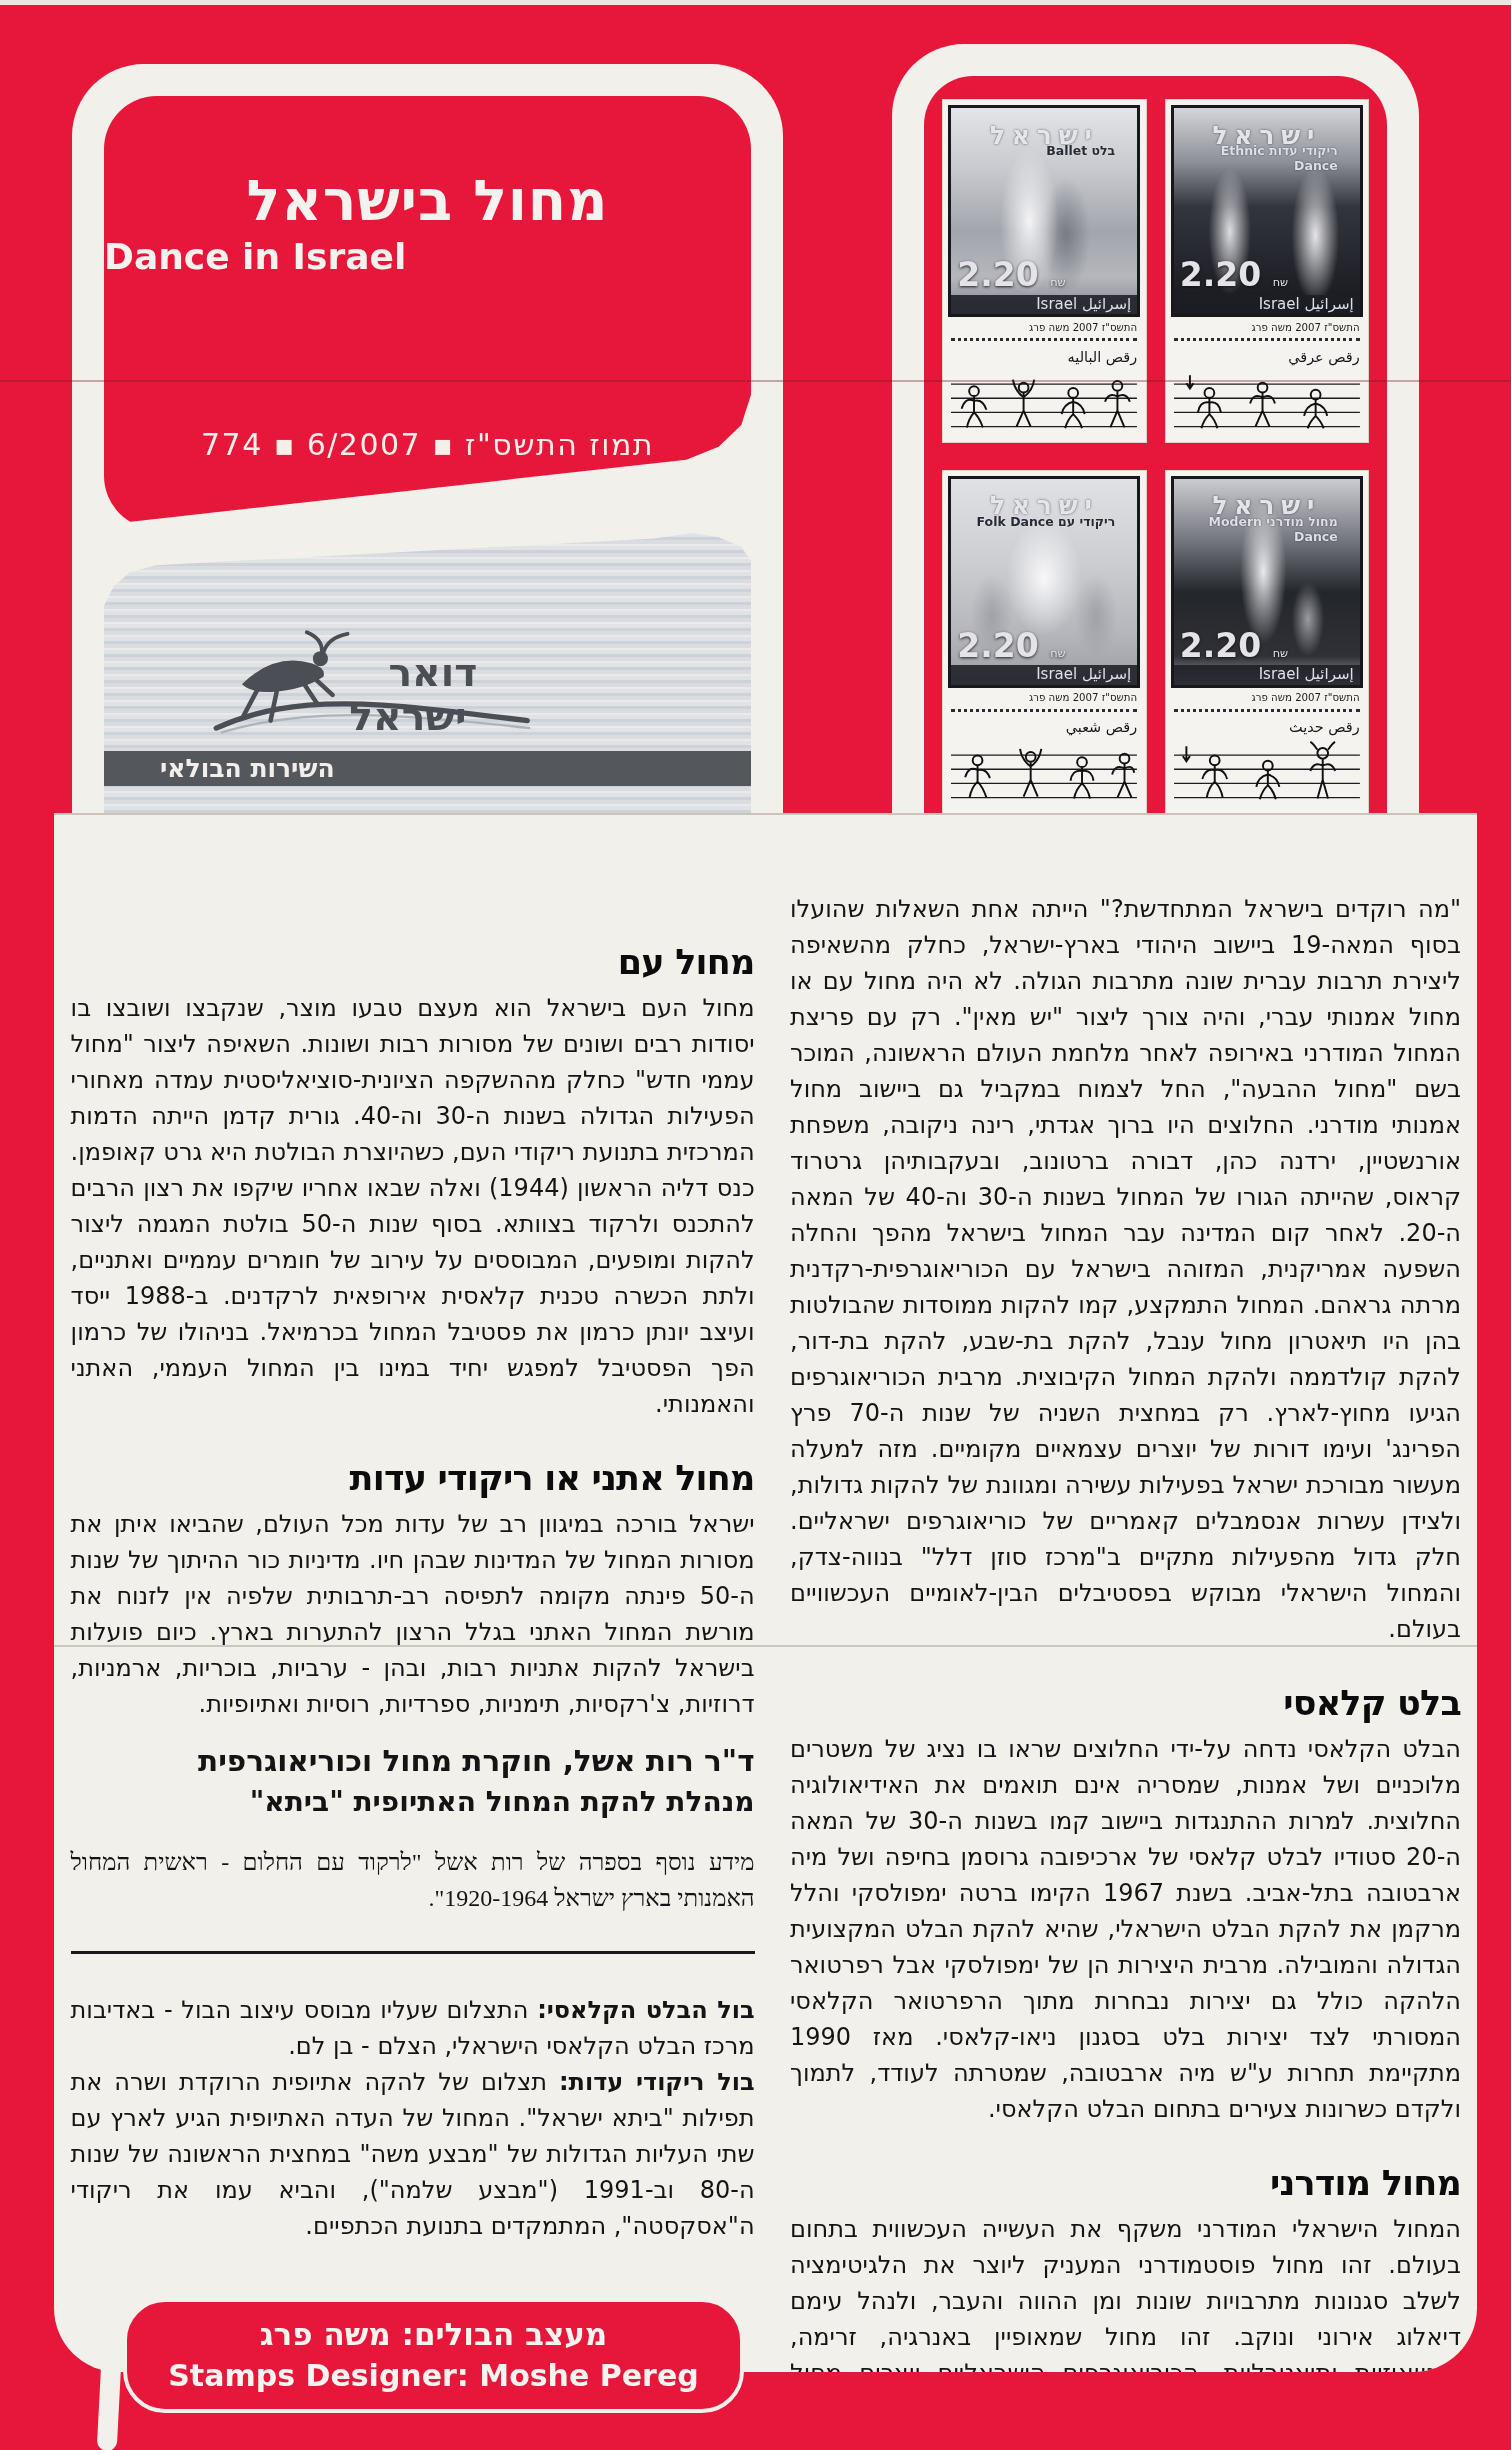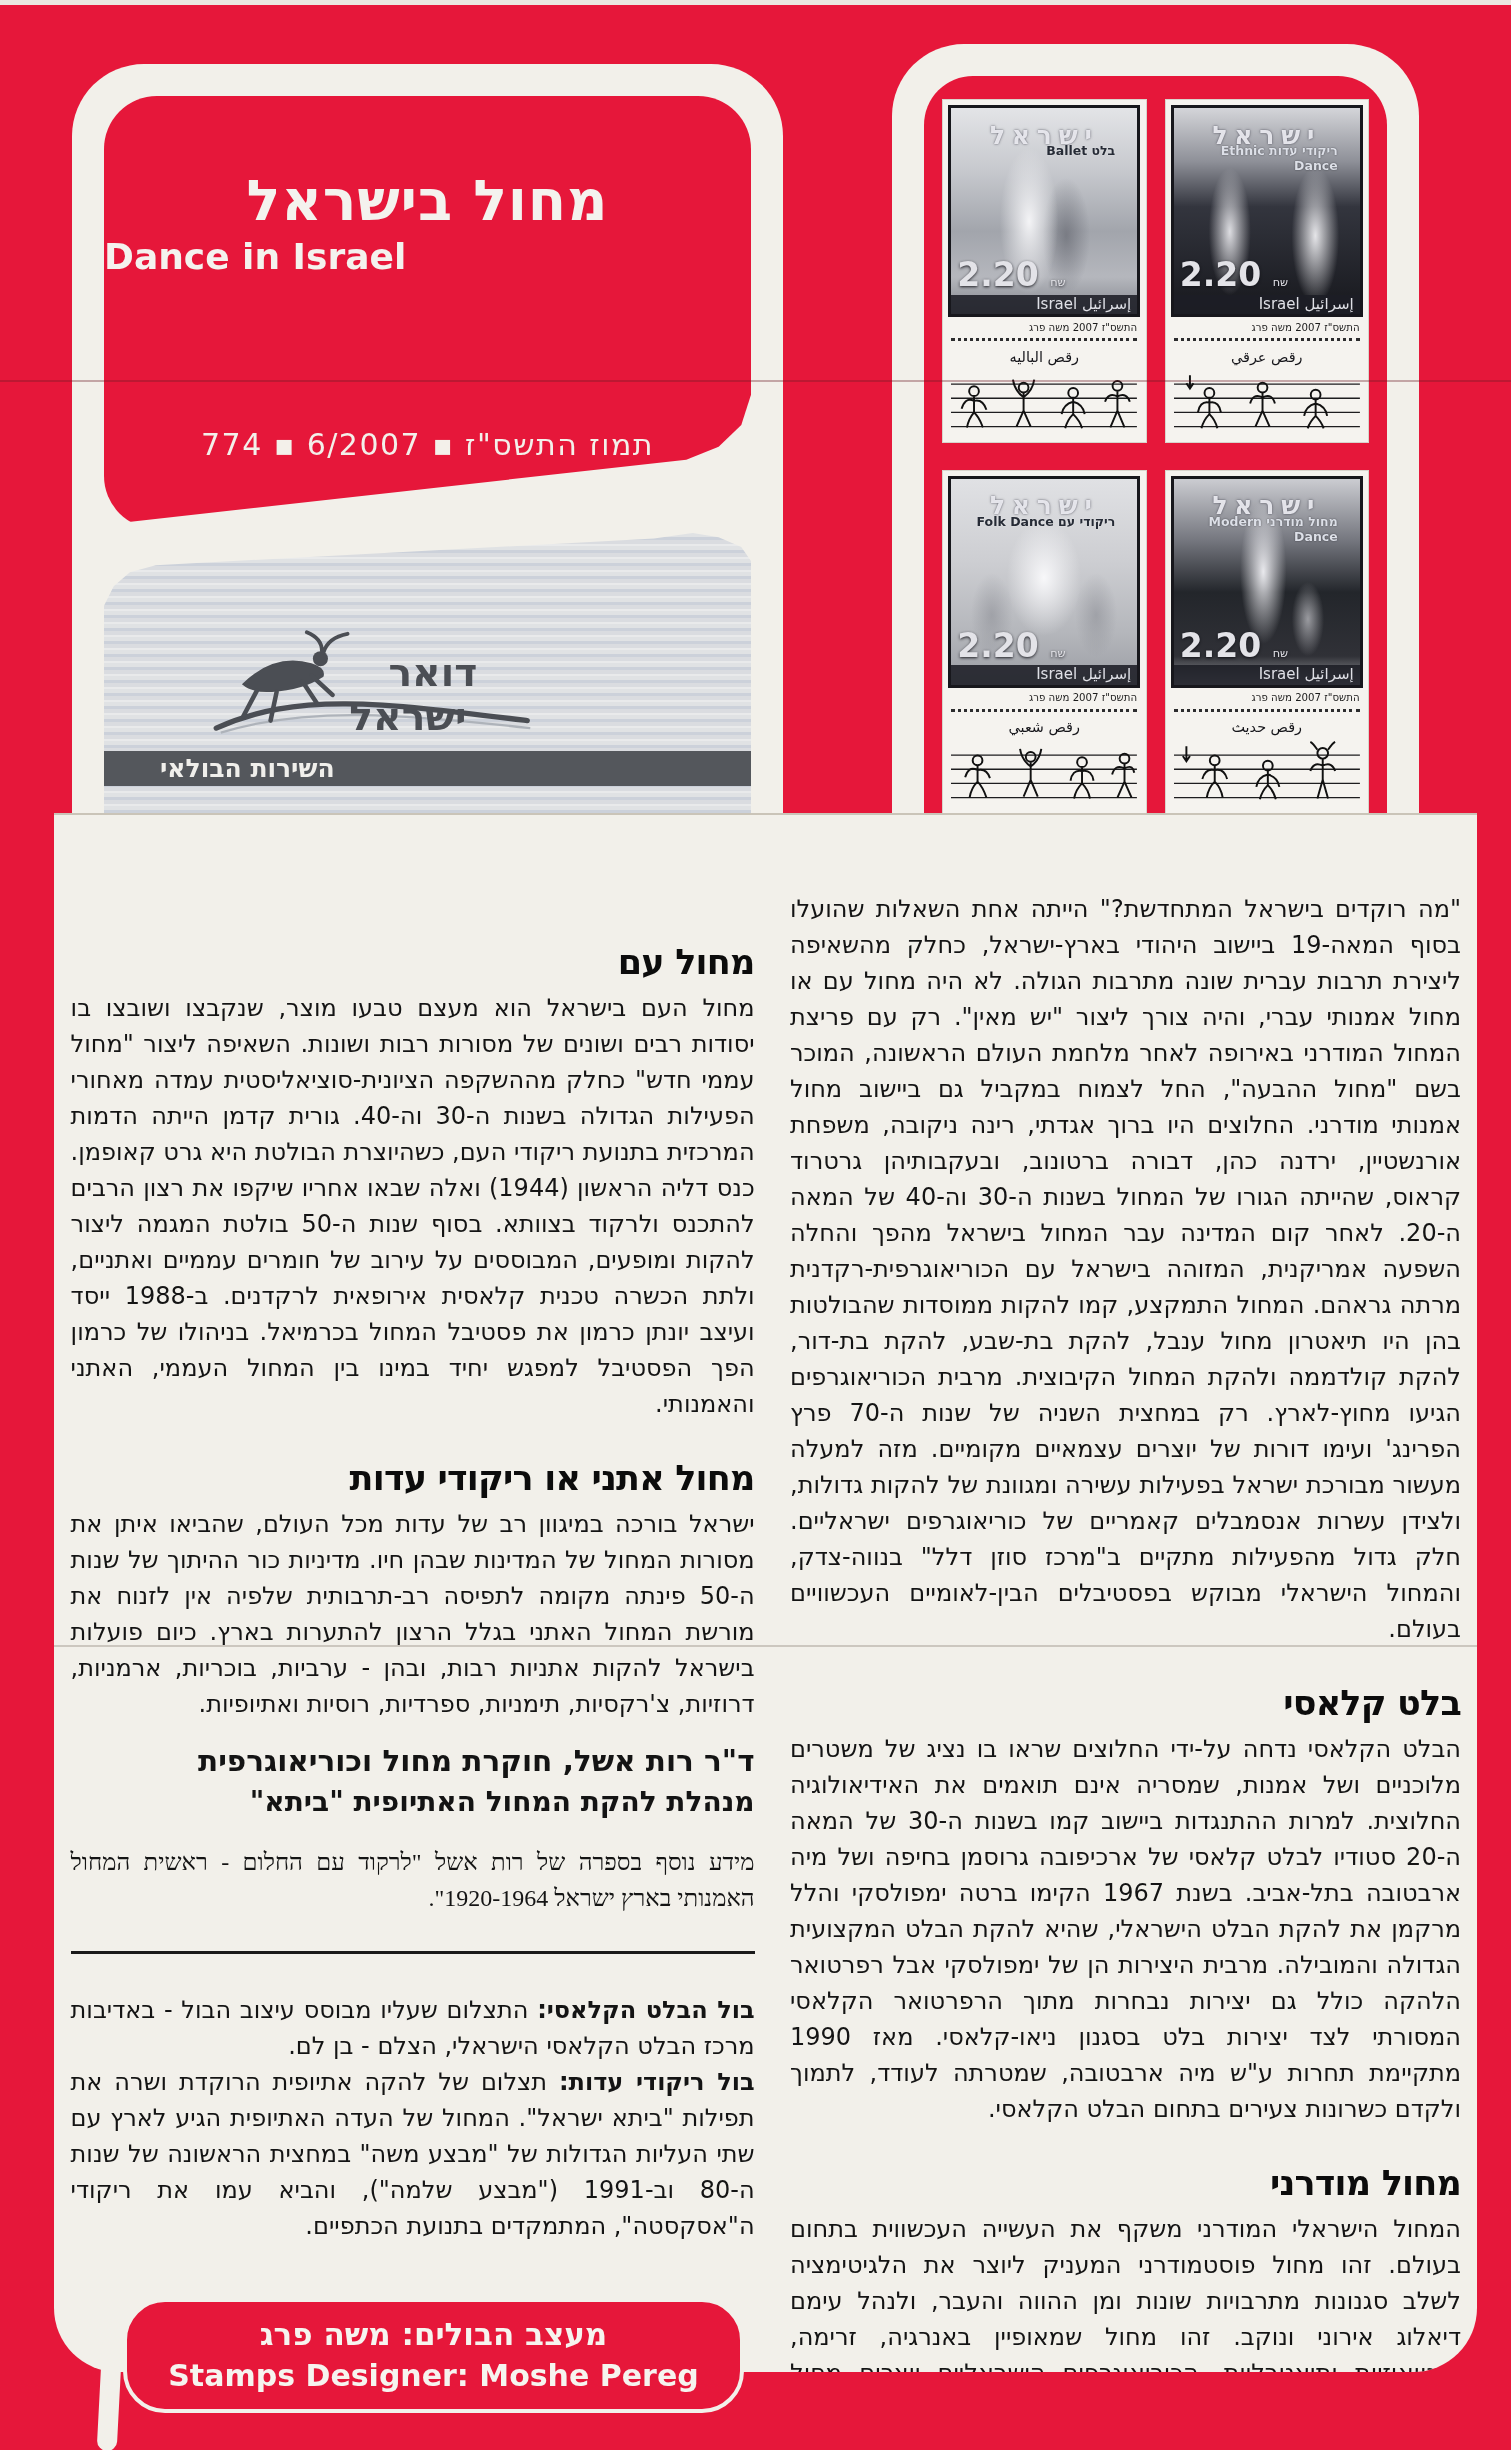--- a/index.html
+++ b/index.html
@@ -66,21 +66,21 @@
   .stamp-label{position:absolute;right:0;top:17%;padding-right:22px;font-size:12.5px;font-weight:bold;
     color:#262b36;text-shadow:0 0 1.5px rgba(255,255,255,.65);direction:rtl;}
   .denom{position:absolute;left:6px;bottom:23px;font-size:33px;font-weight:bold;color:#e3e3e8;
     text-shadow:0 0.8px 3px rgba(15,15,22,.9);line-height:1;}
   .denom .cur{font-size:11.3px;font-weight:normal;}
   .country-strip{position:absolute;left:0;right:0;bottom:0;height:19.7px;background:rgba(28,30,38,.88);
     color:#dfe0e6;font-size:15px;line-height:19.7px;text-align:right;padding-right:6px;direction:ltr;}
   .tab{flex:1;display:flex;flex-direction:column;padding:4.5px 3px 1.5px;box-sizing:border-box;}
   .tab-issue{font-size:10.2px;color:#1c1c1c;text-align:right;direction:rtl;}
   .tab-perf{border-top:3.8px dotted #2c2c2e;margin:5.3px 0 7.6px;height:0;}
-  .tab-caption{text-align:center;font-size:14.4px;color:#15151a;}
+  .tab-caption{font-size:14.4px;color:#15151a;}
   .notation{margin-top:auto;width:100%;height:70px;}
   
   .sheet{
     position:absolute;left:54px;top:813px;width:1423px;height:1559px;
     background:#f2f0ea;border-radius:0 0 64px 64px;border-top:2.3px solid #cac4b8;
     box-sizing:border-box;overflow:hidden;
   }
   .col{position:absolute;direction:rtl;text-align:justify;color:#141414;}
   .col-right{left:736px;top:76px;width:671px;}
   .col-left{left:16.6px;top:129px;width:684px;}

